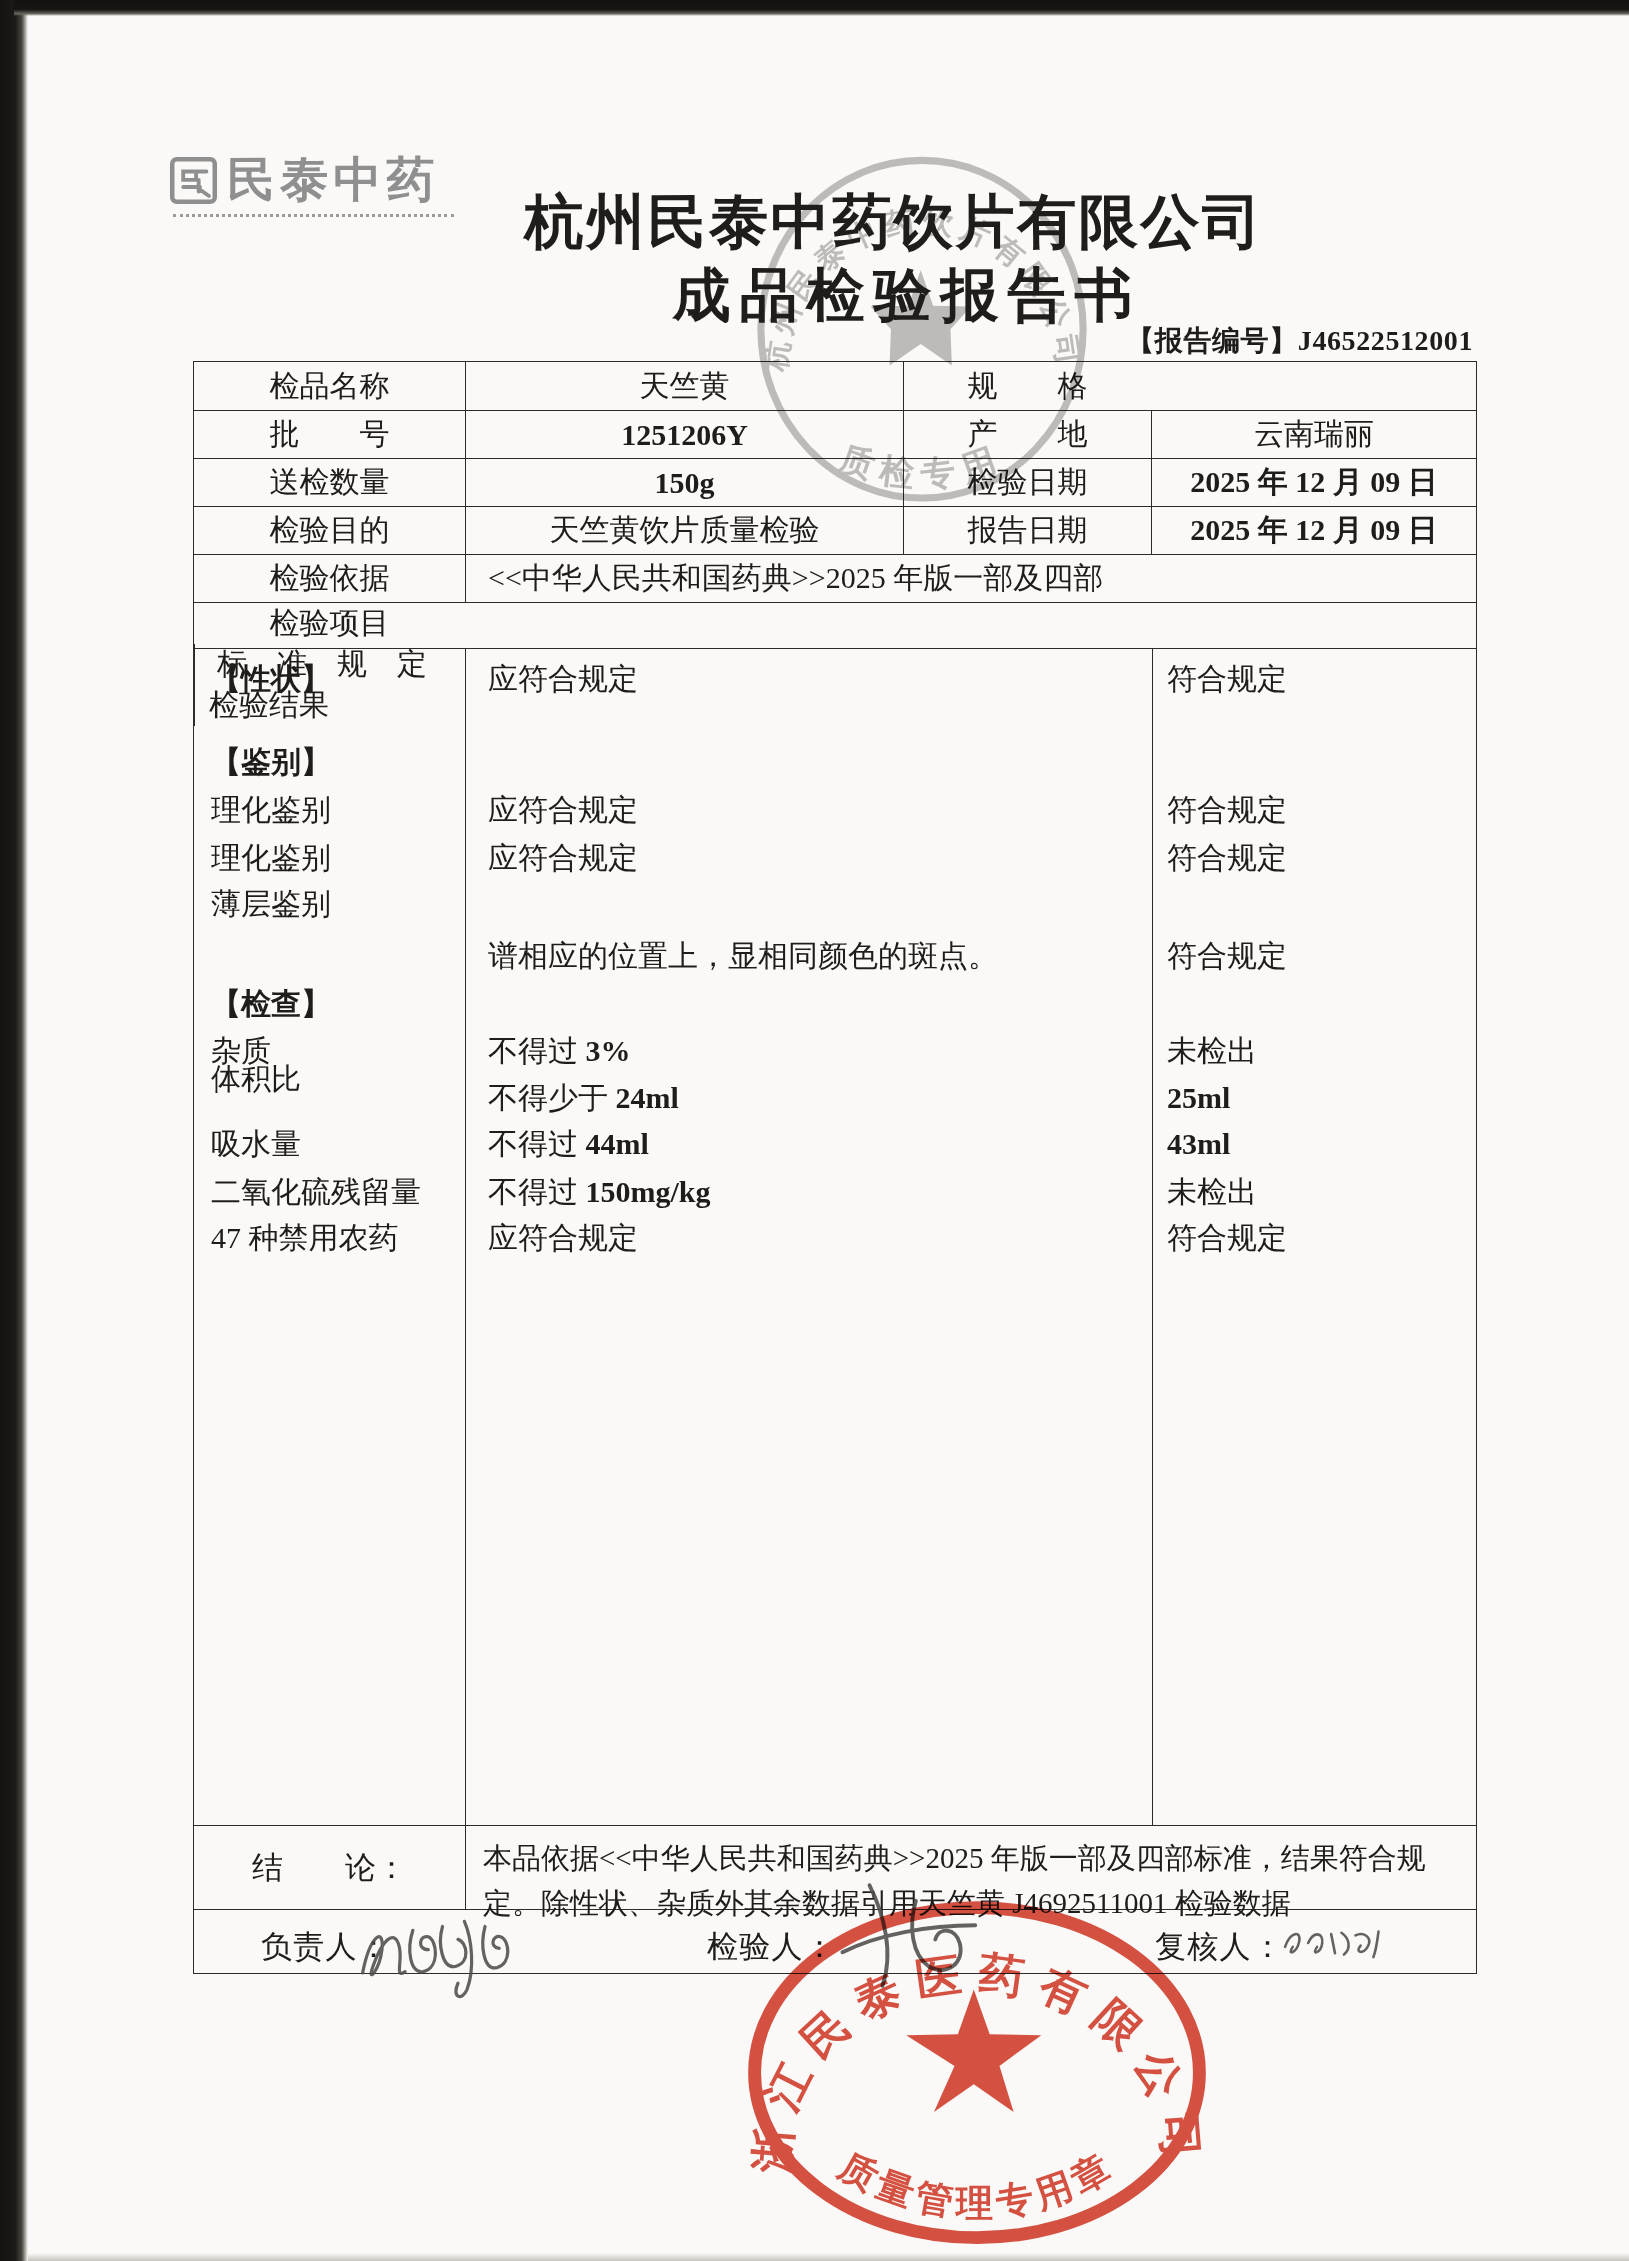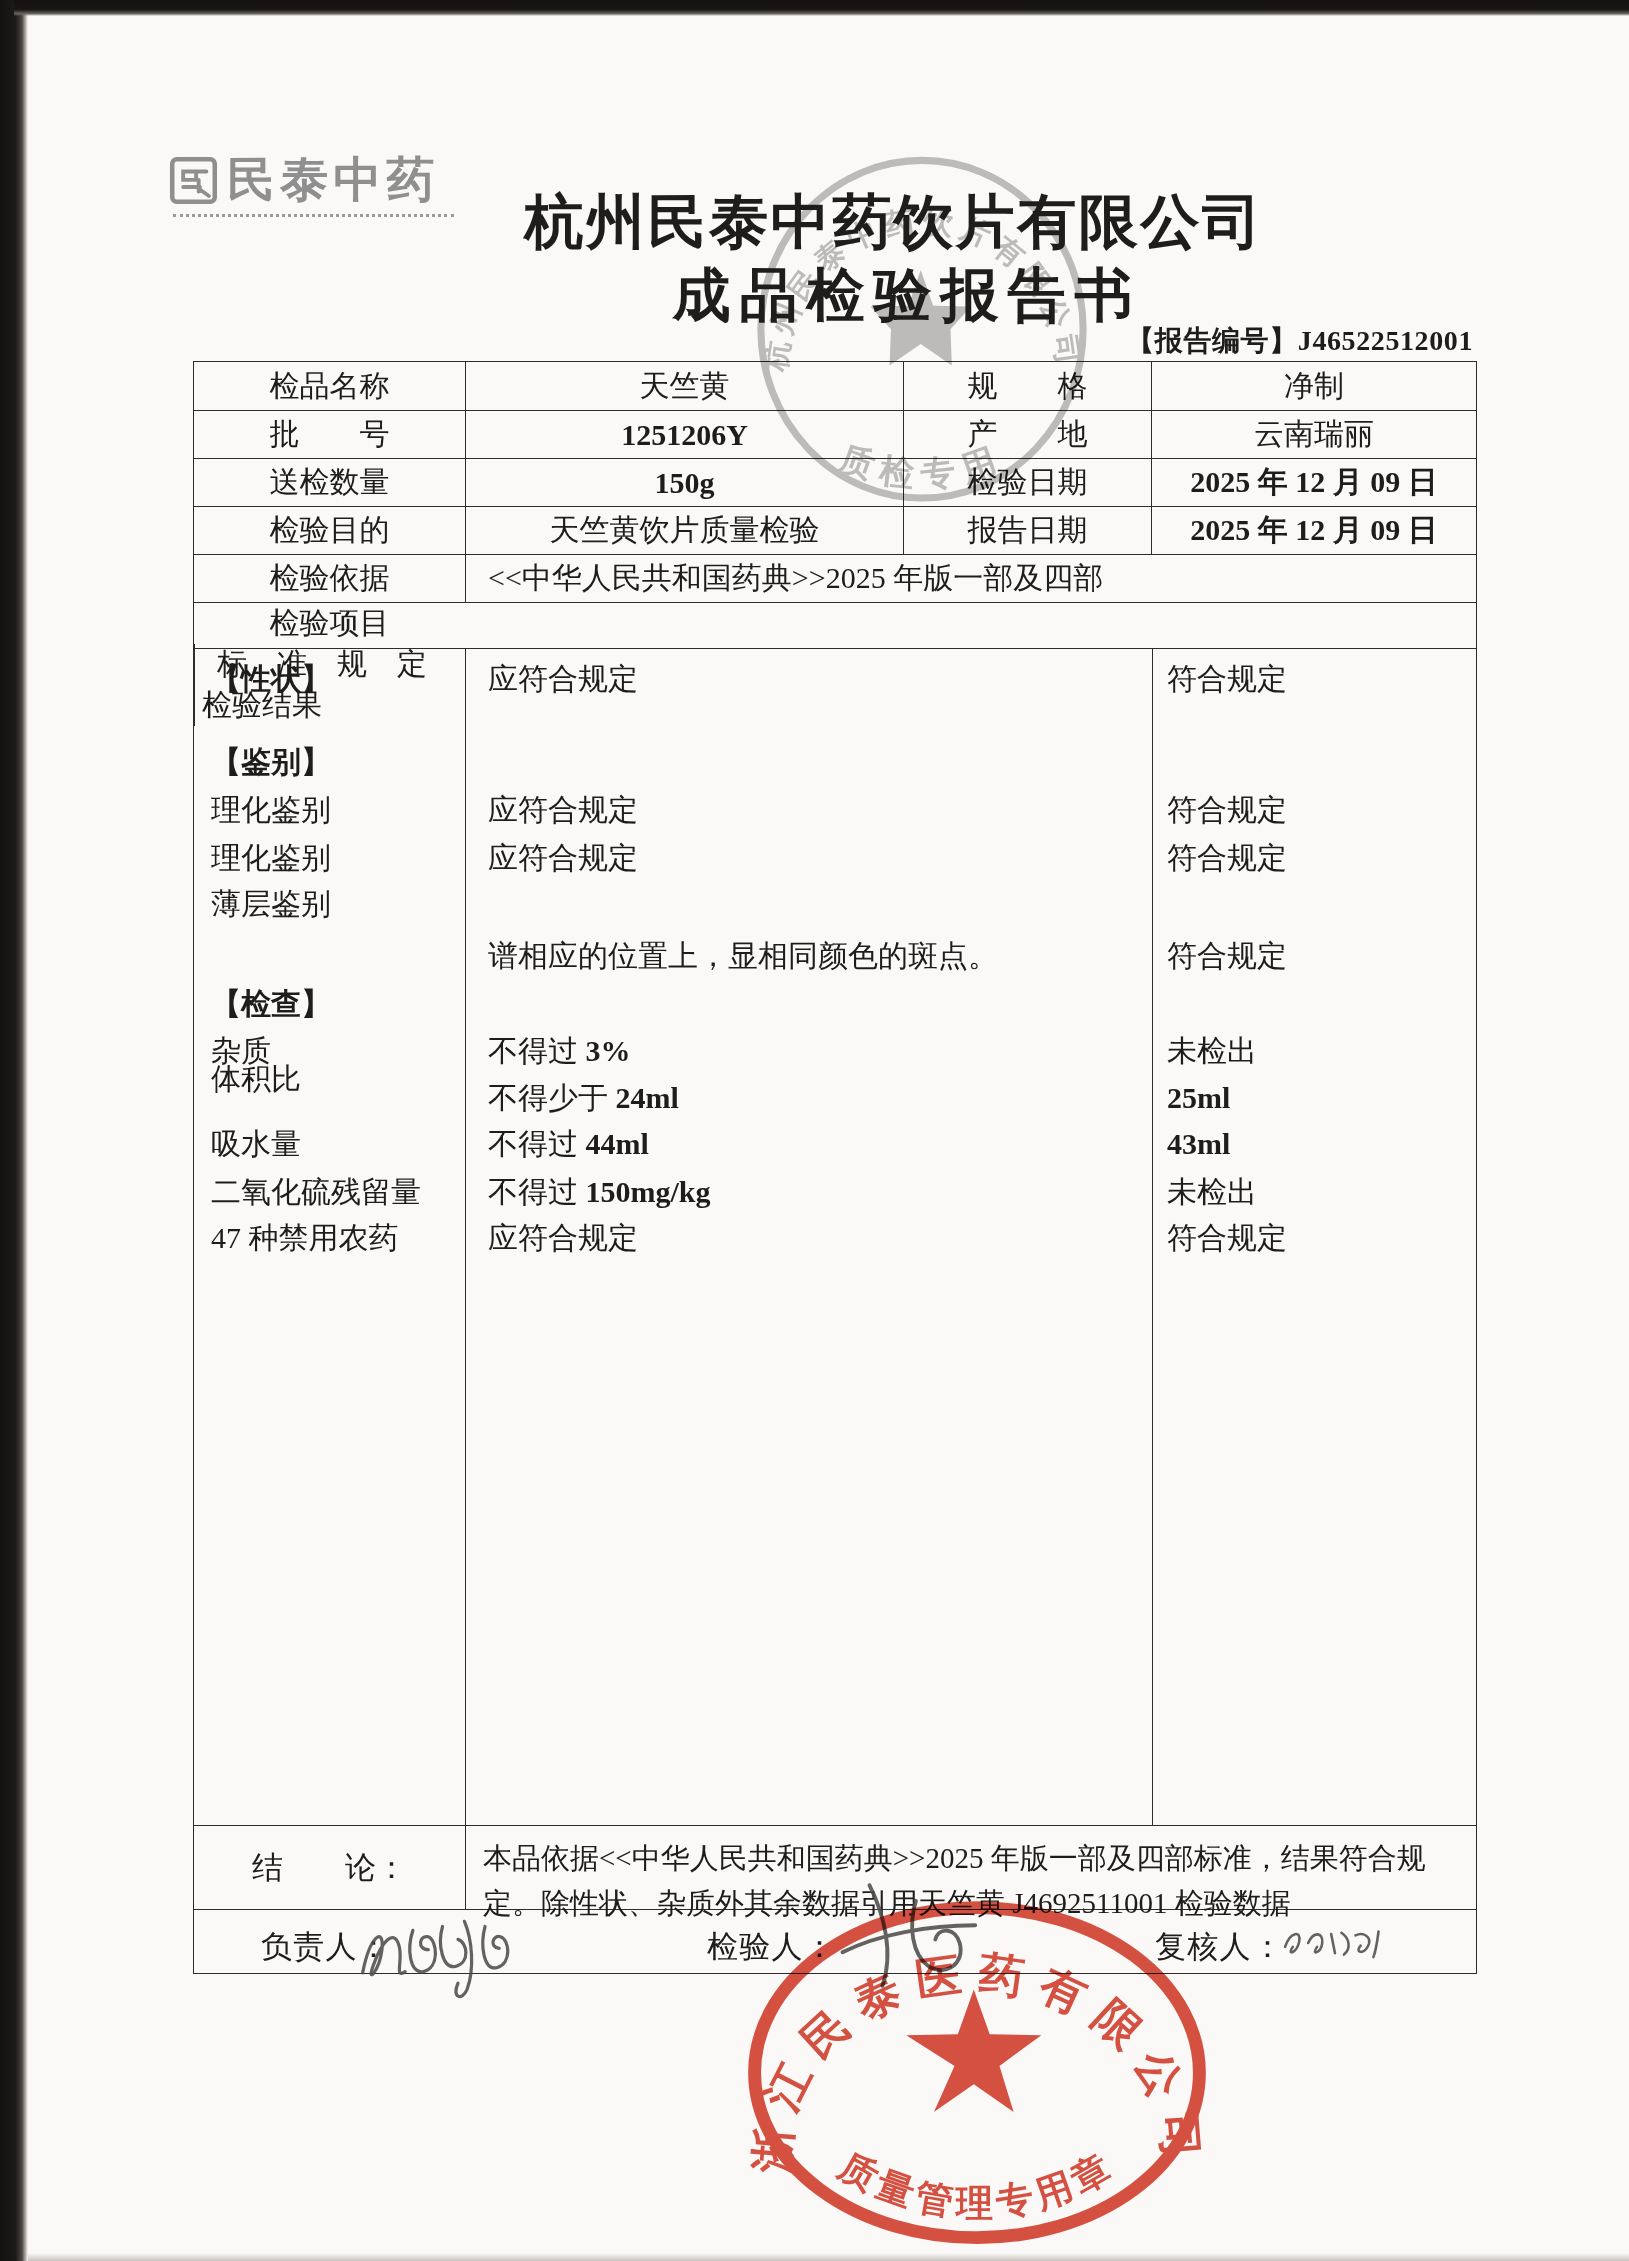--- a/index.html
+++ b/index.html
@@ -28,21 +28,21 @@
   .report-no{position:absolute;top:322px;right:157px;font-size:28px;font-weight:700;letter-spacing:0.6px;z-index:4;margin-left:28px;}
   
   .tbl{position:absolute;left:193px;top:361px;width:1282px;border:1.9px solid #2e2c29;z-index:2;box-sizing:content-box;background:transparent;}
   .row{display:flex;border-top:1.3px solid #2e2c29;box-sizing:border-box;}
   .row:first-child{border-top:none;}
   .cell{box-sizing:border-box;border-left:1.3px solid #2e2c29;display:flex;align-items:center;justify-content:center;font-size:30px;}
   .cell:first-child{border-left:none;}
   .w1{width:271px;} .w2{width:438px;} .w3{width:248px;} .wlast{flex:1;} .wmid{width:687px;}
   .h75{height:48px;} .h72{height:46px;flex-direction:column;}
   .left{justify-content:flex-start;padding-left:22px;}
-  .leftsm{justify-content:flex-start;padding-left:7px;}
+  .leftsm{justify-content:flex-start;padding-left:14px;}
   .bold{font-weight:700;}
   .bodyrow{height:1177px;}
   .bodycell{position:relative;display:block;}
   .bl{position:absolute;white-space:nowrap;font-size:30px;line-height:1.2;}
   .bl.sec{font-weight:600;}
   .num{font-weight:700;}
   .concl-label{font-size:31px;}
   .concl-text{display:block;align-items:flex-start;padding:10.3px 17px;font-size:29px;line-height:1.55;}
   .sigrow{height:64px;}
   .sigcell{position:relative;display:block;}
@@ -92,21 +92,20 @@
       </text>
     </g>
   </svg>
 
   <div class="tbl">
 
     <div class="row h75">
       <div class="cell w1">检品名称</div>
       <div class="cell w2">天竺黄</div>
       <div class="cell w3">规　　格</div>
-      <div class="cell wlast">净制</div>
     </div>
 
     <div class="row h75">
       <div class="cell w1">批　　号</div>
       <div class="cell w2 bold">1251206Y</div>
       <div class="cell w3">产　　地</div>
       <div class="cell wlast">云南瑞丽</div>
     </div>
 
     <div class="row h75">

